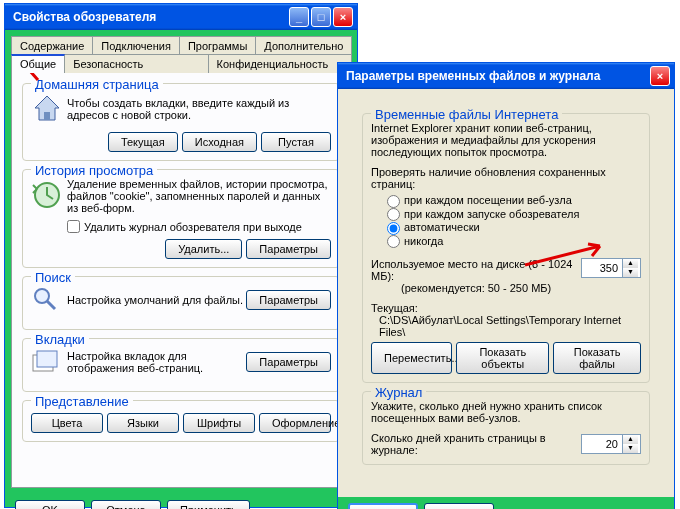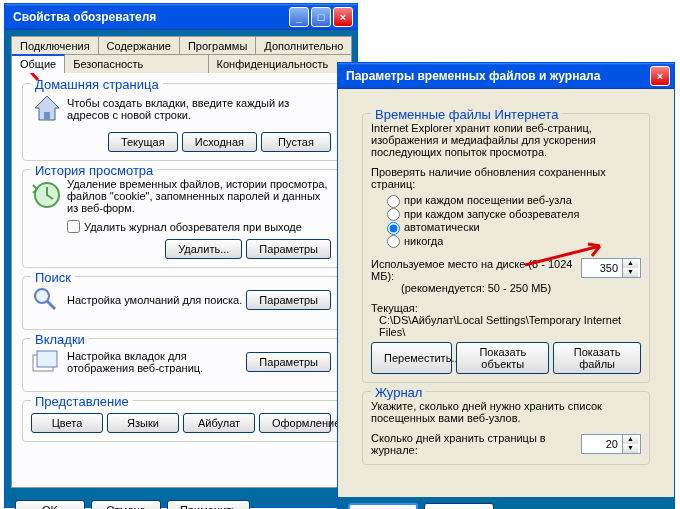--- a/index.html
+++ b/index.html
@@ -1,17 +1,17 @@
 <!DOCTYPE html>
 <html><head>
 <meta charset="utf-8">
 <style>
 * { box-sizing: border-box; margin: 0; padding: 0; }
 body { font-family: Tahoma, sans-serif; font-size: 11px; width: 680px; height: 509px; position: relative; background: #fff; overflow: hidden; }
-.window { position: absolute; background: #0369a1; border: 1px solid #0054e3; }
+.window { position: absolute; background: #22c55e; border: 1px solid #0054e3; }
 .titlebar { background: linear-gradient(to bottom, #3b8cf7 0%, #0054e3 8%, #0054e3 92%, #003db0 100%); color: #fff; height: 26px; display: flex; align-items: center; padding: 0 4px 0 8px; font-weight: bold; font-size: 12px; }
 .titlebar .spacer { flex: 1; }
 .winbtn { width: 20px; height: 20px; margin-left: 2px; background: linear-gradient(to bottom, #f88585, #e20000); border: 1px solid #fff; border-radius: 3px; color: #fff; display: flex; align-items: center; justify-content: center; font-weight: bold; font-size: 11px; }
 .winbtn.min, .winbtn.max { background: linear-gradient(to bottom, #8db9f7, #3b6bd6); }
 .tabs { display: flex; flex-wrap: wrap; margin: 6px 6px 0 6px; position: relative; }
 .tab { border: 1px solid #919b9c; border-bottom: none; padding: 3px 8px; background: #ece9d8; font-size: 11px; position: relative; margin-right: -1px; }
 .tab.active { background: #fcfcfe; z-index: 2; border-top: 2px solid #1d4ed8; padding-top: 2px; }
 .content { background: #fcfcfe; border: 1px solid #919b9c; margin: 0 6px 6px 6px; padding: 10px; }
 .fieldset { border: 1px solid #d0d0bf; border-radius: 4px; padding: 8px; margin-bottom: 8px; position: relative; }
 .legend { position: absolute; top: -7px; left: 8px; background: #fcfcfe; padding: 0 4px; color: #0046d5; font-size: 13px; }
@@ -41,22 +41,22 @@
 <div class="window" style="left:4px; top:3px; width:354px; height:505px;">
   <div class="titlebar">
     <span>Свойства обозревателя</span>
     <div class="spacer"></div>
     <div class="winbtn min">_</div>
     <div class="winbtn max">□</div>
     <div class="winbtn">×</div>
   </div>
   <div class="tabs">
     <div style="display:flex; width:100%;">
+      <div class="tab">Содержание</div>
       <div class="tab">Подключения</div>
-      <div class="tab">Содержание</div>
       <div class="tab">Программы</div>
       <div class="tab">Дополнительно</div>
     </div>
     <div style="display:flex; width:100%; margin-top:-1px;">
       <div class="tab active">Общие</div>
       <div class="tab" style="flex:1">Безопасность</div>
       <div class="tab" style="flex:1">Конфиденциальность</div>
     </div>
   </div>
   <div class="content" style="height:416px; margin-top:-1px;">
@@ -104,21 +104,21 @@
 
     <div class="fieldset">
       <div class="legend">Поиск</div>
       <div class="row">
         <div class="icon-space">
           <svg class="search-icon" viewBox="0 0 28 28">
               <circle cx="11" cy="11" r="7" fill="#e8f0ff" stroke="#6080c0" stroke-width="2"></circle>
               <line x1="16" y1="16" x2="24" y2="24" stroke="#6080c0" stroke-width="3"></line>
             </svg>
         </div>
-        <div class="text">Настройка умолчаний для поиска.</div>
+        <div class="text">Настройка умолчаний для файлы.</div>
         <button class="btn">Параметры</button>
       </div>
     </div>
 
     <div class="fieldset">
       <div class="legend">Вкладки</div>
       <div class="row">
         <div class="icon-space">
           <svg class="tabs-icon" viewBox="0 0 28 28">
               <rect x="2" y="8" width="20" height="16" fill="#fff" stroke="#888"></rect>
@@ -128,21 +128,21 @@
         <div class="text">Настройка вкладок для отображения веб-страниц.</div>
         <button class="btn">Параметры</button>
       </div>
     </div>
 
     <div class="fieldset">
       <div class="legend">Представление</div>
       <div class="btnrow" style="justify-content:space-between;">
         <button class="btn" style="min-width:72px">Цвета</button>
         <button class="btn" style="min-width:72px">Языки</button>
-        <button class="btn" style="min-width:72px">Айбулат</button>
+        <button class="btn" style="min-width:72px">Шрифты</button>
         <button class="btn" style="min-width:72px">Оформление</button>
       </div>
     </div>
   </div>
   <div class="dlgbtns">
     <button class="btn">OK</button>
     <button class="btn">Отмена</button>
     <button class="btn">Применить</button>
   </div>
 </div>

